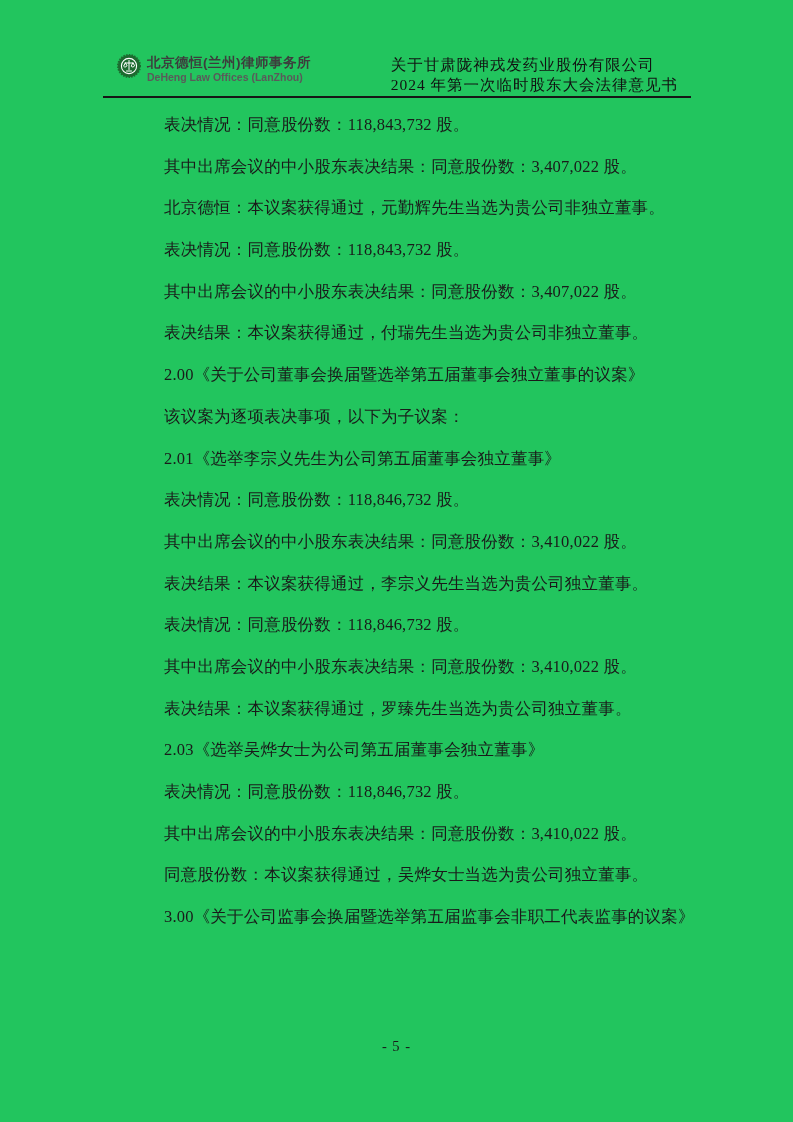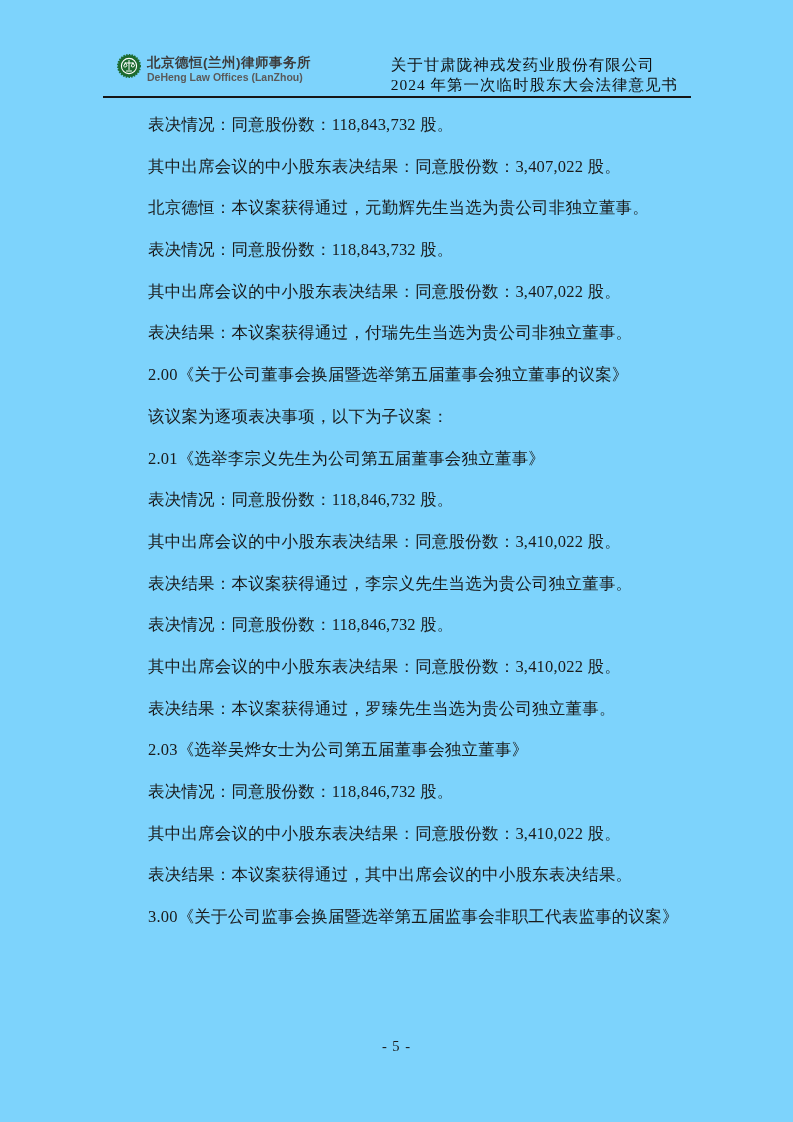--- a/index.html
+++ b/index.html
@@ -2,21 +2,21 @@
 <html><head>
 <meta charset="utf-8">
 <style>
   * { margin: 0; padding: 0; box-sizing: border-box; }
   html, body { background: #888; }
   .page {
     position: relative;
     width: 793px;
     height: 1122px;
     margin: 0 auto;
-    background: #7dd3fc;
+    background: #22c55e;
     font-family: "Liberation Serif", "DejaVu Serif", serif;
     color: #1a1a1a;
     overflow: hidden;
   }
   
   .header {
     position: absolute;
     top: 0;
     left: 103px;
     width: 588px;
@@ -66,21 +66,21 @@
     top: 96px;
     left: 103px;
     width: 588px;
     height: 0;
     border-top: 2.4px solid #161616;
   }
   
   .doc-body {
     position: absolute;
     top: 112px;
-    left: 148px;
+    left: 164px;
     width: 500px;
   }
   .doc-body p {
     font-size: 16.5px;
     line-height: 25px;
     letter-spacing: 0.2px;
     margin-bottom: 16.7px;
     white-space: nowrap;
   }
   
@@ -156,21 +156,21 @@
       <p>其中出席会议的中小股东表决结果：同意股份数：3,410,022 股。</p>
 
       <p>表决结果：本议案获得通过，罗臻先生当选为贵公司独立董事。</p>
 
       <p>2.03《选举吴烨女士为公司第五届董事会独立董事》</p>
 
       <p>表决情况：同意股份数：118,846,732 股。</p>
 
       <p>其中出席会议的中小股东表决结果：同意股份数：3,410,022 股。</p>
 
-      <p>表决结果：本议案获得通过，其中出席会议的中小股东表决结果。</p>
+      <p>同意股份数：本议案获得通过，吴烨女士当选为贵公司独立董事。</p>
 
       <p>3.00《关于公司监事会换届暨选举第五届监事会非职工代表监事的议案》</p>
     </div>
 
   <div class="footer">
     <span class="page-number">- 5 -</span>
   </div>
 
 </div>
 

